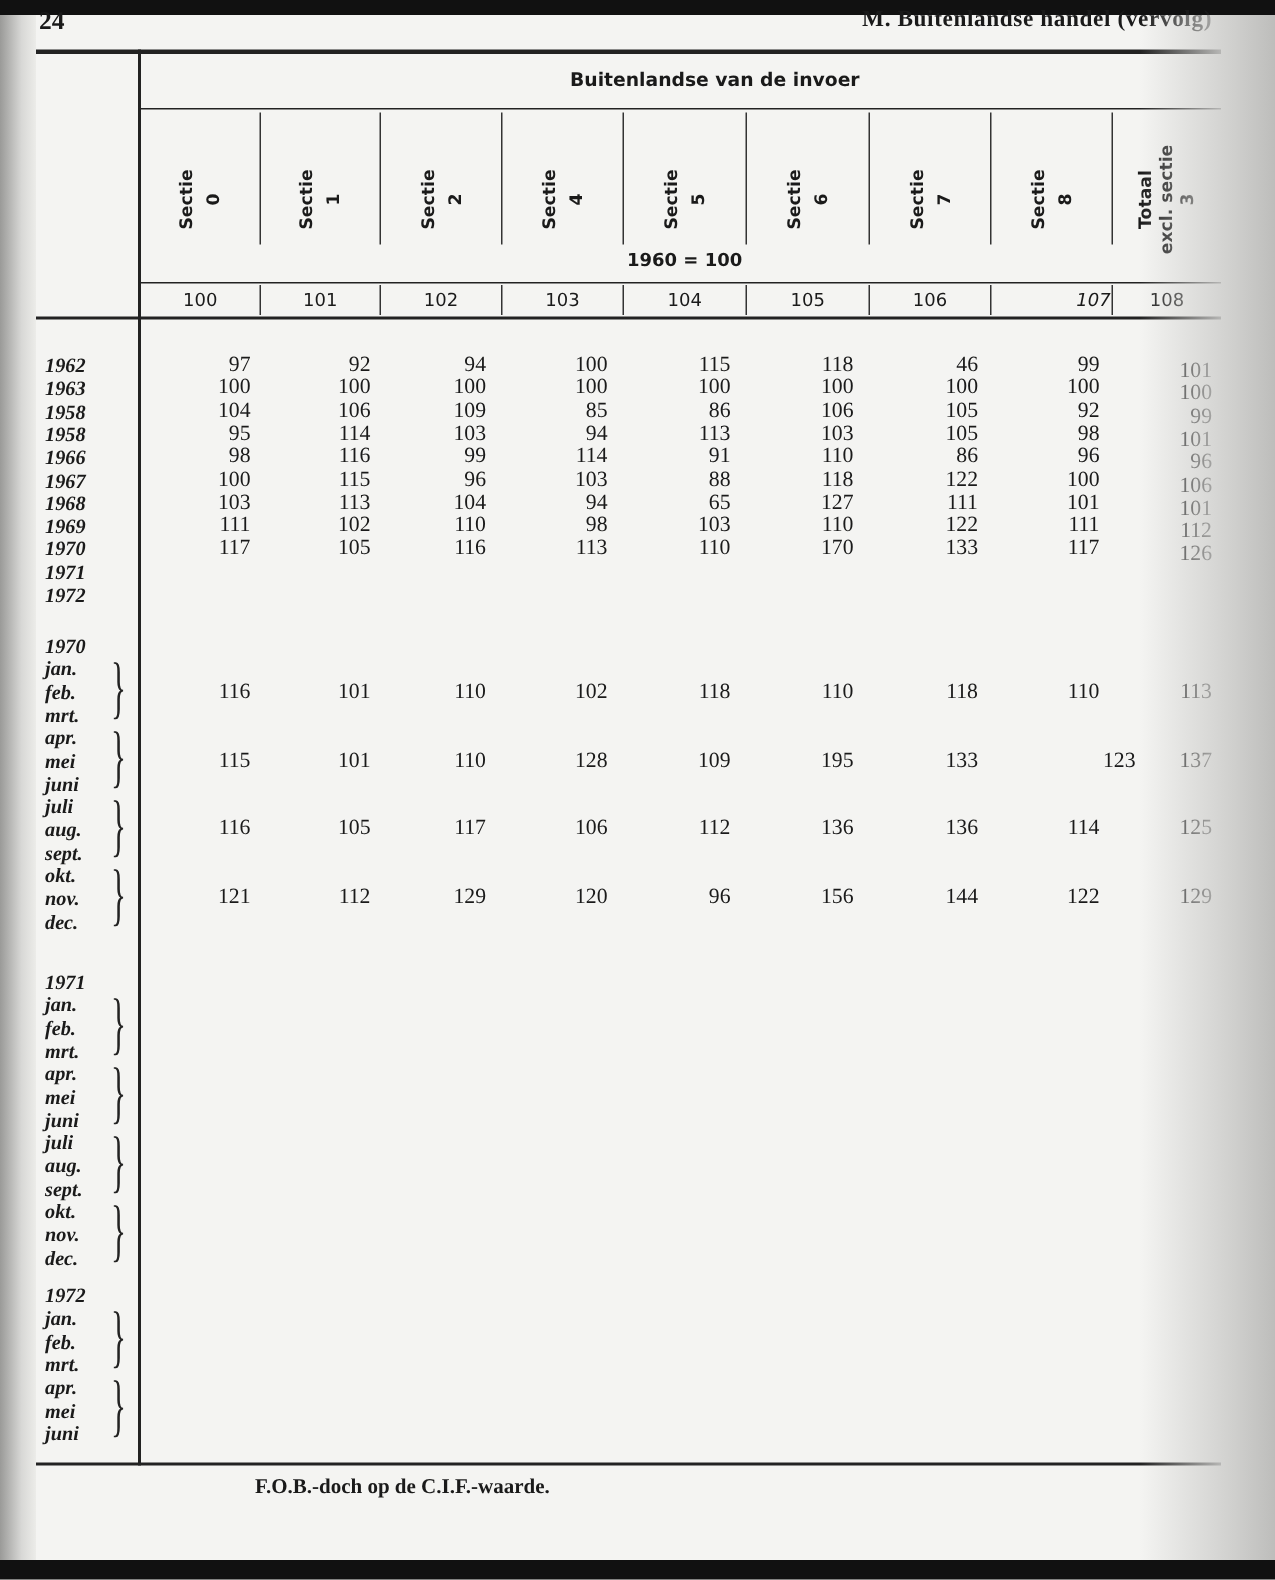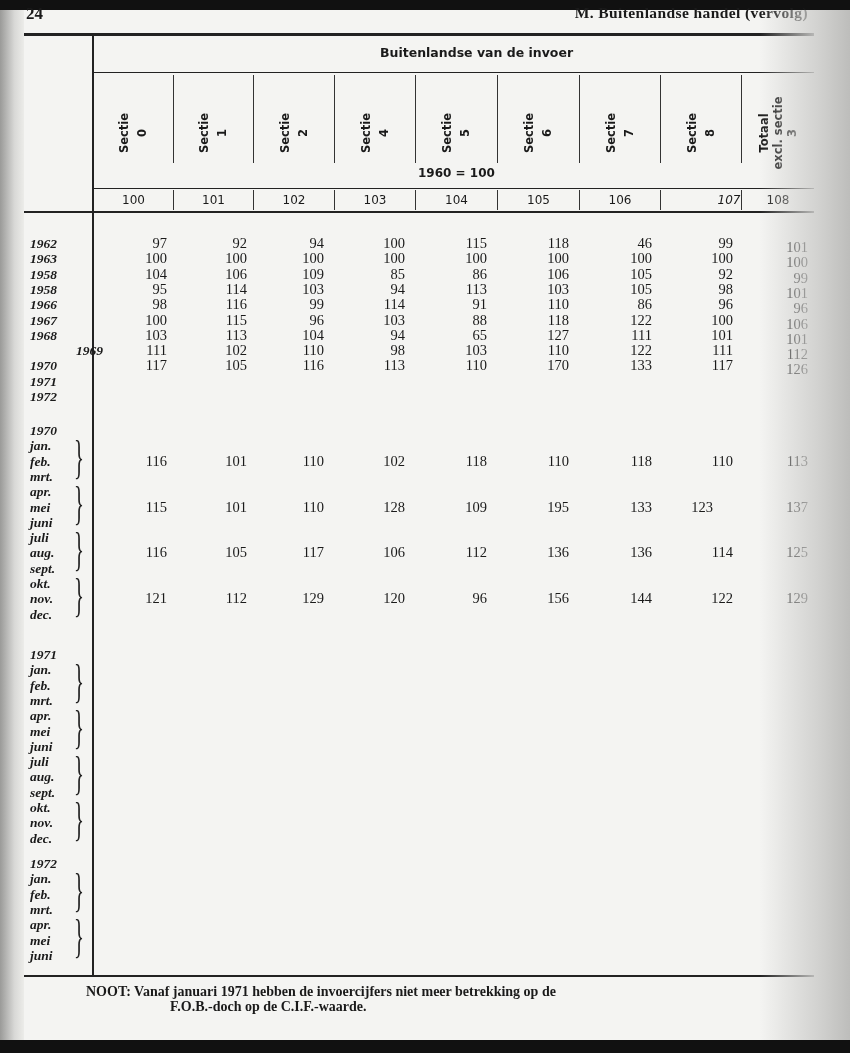--- a/index.html
+++ b/index.html
@@ -202,21 +202,21 @@
     <div class="stub" style="top: 327.8px;">1968</div>
     <div class="num" style="top: 327.8px; left: 107px; width: 60px;">103</div>
     <div class="num" style="top: 327.8px; left: 187px; width: 60px;">113</div>
     <div class="num" style="top: 327.8px; left: 264px; width: 60px;">104</div>
     <div class="num" style="top: 327.8px; left: 345px; width: 60px;">94</div>
     <div class="num" style="top: 327.8px; left: 427px; width: 60px;">65</div>
     <div class="num" style="top: 327.8px; left: 509px; width: 60px;">127</div>
     <div class="num" style="top: 327.8px; left: 592px; width: 60px;">111</div>
     <div class="num" style="top: 327.8px; left: 673px; width: 60px;">101</div>
     <div class="num" style="top: 331.8px; left: 748px; width: 60px;">101</div>
-    <div class="stub" style="top: 343.1px; margin-left: 46px;">1969</div>
+    <div class="stub" style="top: 343.1px;">1969</div>
     <div class="num" style="top: 343.1px; left: 107px; width: 60px;">111</div>
     <div class="num" style="top: 343.1px; left: 187px; width: 60px;">102</div>
     <div class="num" style="top: 343.1px; left: 264px; width: 60px;">110</div>
     <div class="num" style="top: 343.1px; left: 345px; width: 60px;">98</div>
     <div class="num" style="top: 343.1px; left: 427px; width: 60px;">103</div>
     <div class="num" style="top: 343.1px; left: 509px; width: 60px;">110</div>
     <div class="num" style="top: 343.1px; left: 592px; width: 60px;">122</div>
     <div class="num" style="top: 343.1px; left: 673px; width: 60px;">111</div>
     <div class="num" style="top: 347.1px; left: 748px; width: 60px;">112</div>
     <div class="stub" style="top: 358.4px;">1970</div>
@@ -257,21 +257,21 @@
     <div class="num" style="top: 453.6px; left: 673px; width: 60px;">110</div>
     <div class="num" style="top: 453.6px; left: 748px; width: 60px;">113</div>
     <div class="brace" style="top: 481.2px;">}</div>
     <div class="num" style="top: 499.5px; left: 107px; width: 60px;">115</div>
     <div class="num" style="top: 499.5px; left: 187px; width: 60px;">101</div>
     <div class="num" style="top: 499.5px; left: 264px; width: 60px;">110</div>
     <div class="num" style="top: 499.5px; left: 345px; width: 60px;">128</div>
     <div class="num" style="top: 499.5px; left: 427px; width: 60px;">109</div>
     <div class="num" style="top: 499.5px; left: 509px; width: 60px;">195</div>
     <div class="num" style="top: 499.5px; left: 592px; width: 60px;">133</div>
-    <div class="num" style="top: 499.5px; left: 653px; width: 60px;">123</div>
+    <div class="num" style="top: 499.5px; left: 697px; width: 60px;">123</div>
     <div class="num" style="top: 499.5px; left: 748px; width: 60px;">137</div>
     <div class="brace" style="top: 527.1px;">}</div>
     <div class="num" style="top: 545.4px; left: 107px; width: 60px;">116</div>
     <div class="num" style="top: 545.4px; left: 187px; width: 60px;">105</div>
     <div class="num" style="top: 545.4px; left: 264px; width: 60px;">117</div>
     <div class="num" style="top: 545.4px; left: 345px; width: 60px;">106</div>
     <div class="num" style="top: 545.4px; left: 427px; width: 60px;">112</div>
     <div class="num" style="top: 545.4px; left: 509px; width: 60px;">136</div>
     <div class="num" style="top: 545.4px; left: 592px; width: 60px;">136</div>
     <div class="num" style="top: 545.4px; left: 673px; width: 60px;">114</div>
@@ -308,17 +308,16 @@
     <div class="stub" style="top: 886.6px;">feb.</div>
     <div class="stub" style="top: 901.9px;">mrt.</div>
     <div class="stub" style="top: 917.2px;">apr.</div>
     <div class="stub" style="top: 932.5px;">mei</div>
     <div class="stub" style="top: 947.8px;">juni</div>
     <div class="brace" style="top: 868.3px;">}</div>
     <div class="brace" style="top: 914.2px;">}</div>
   </div>
 
 <div class="note">
-  <span>NOOT:  Vanaf januari 1971 hebben de invoercijfers niet meer betrekking op de</span>
   <span class="cont">F.O.B.-doch op de C.I.F.-waarde.</span>
 </div>
 
 <div class="right-shadow"></div>
 
 </body></html>

